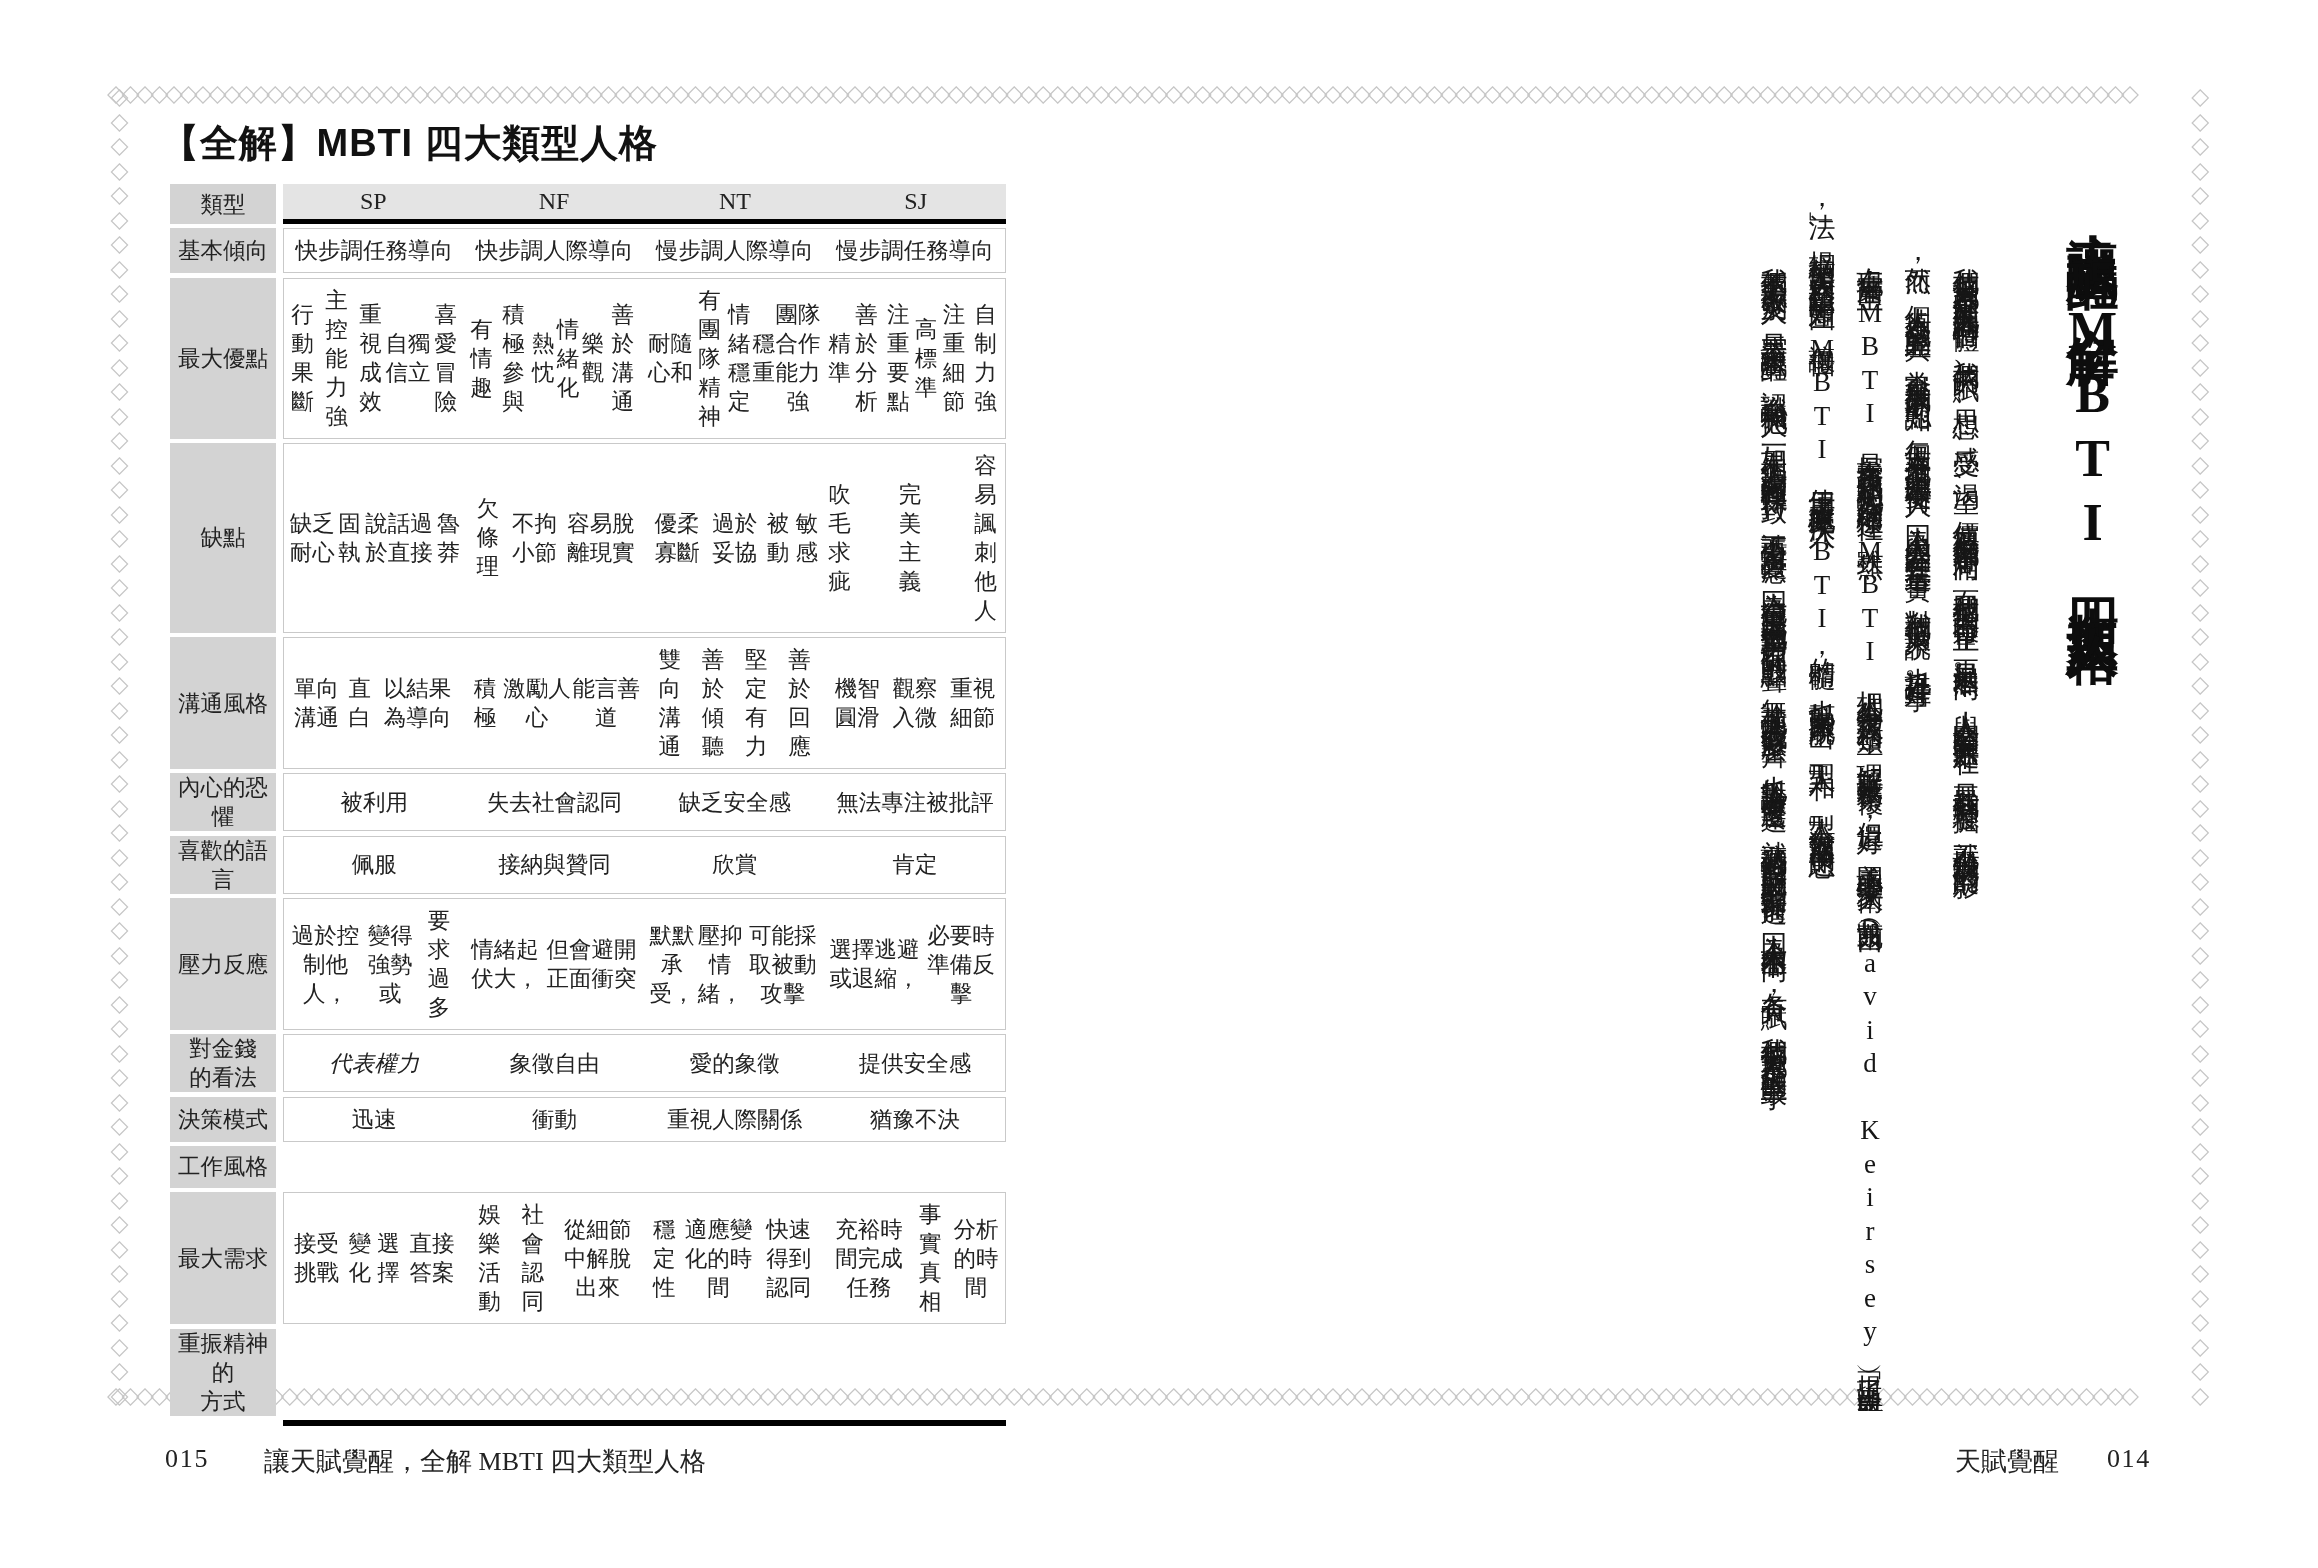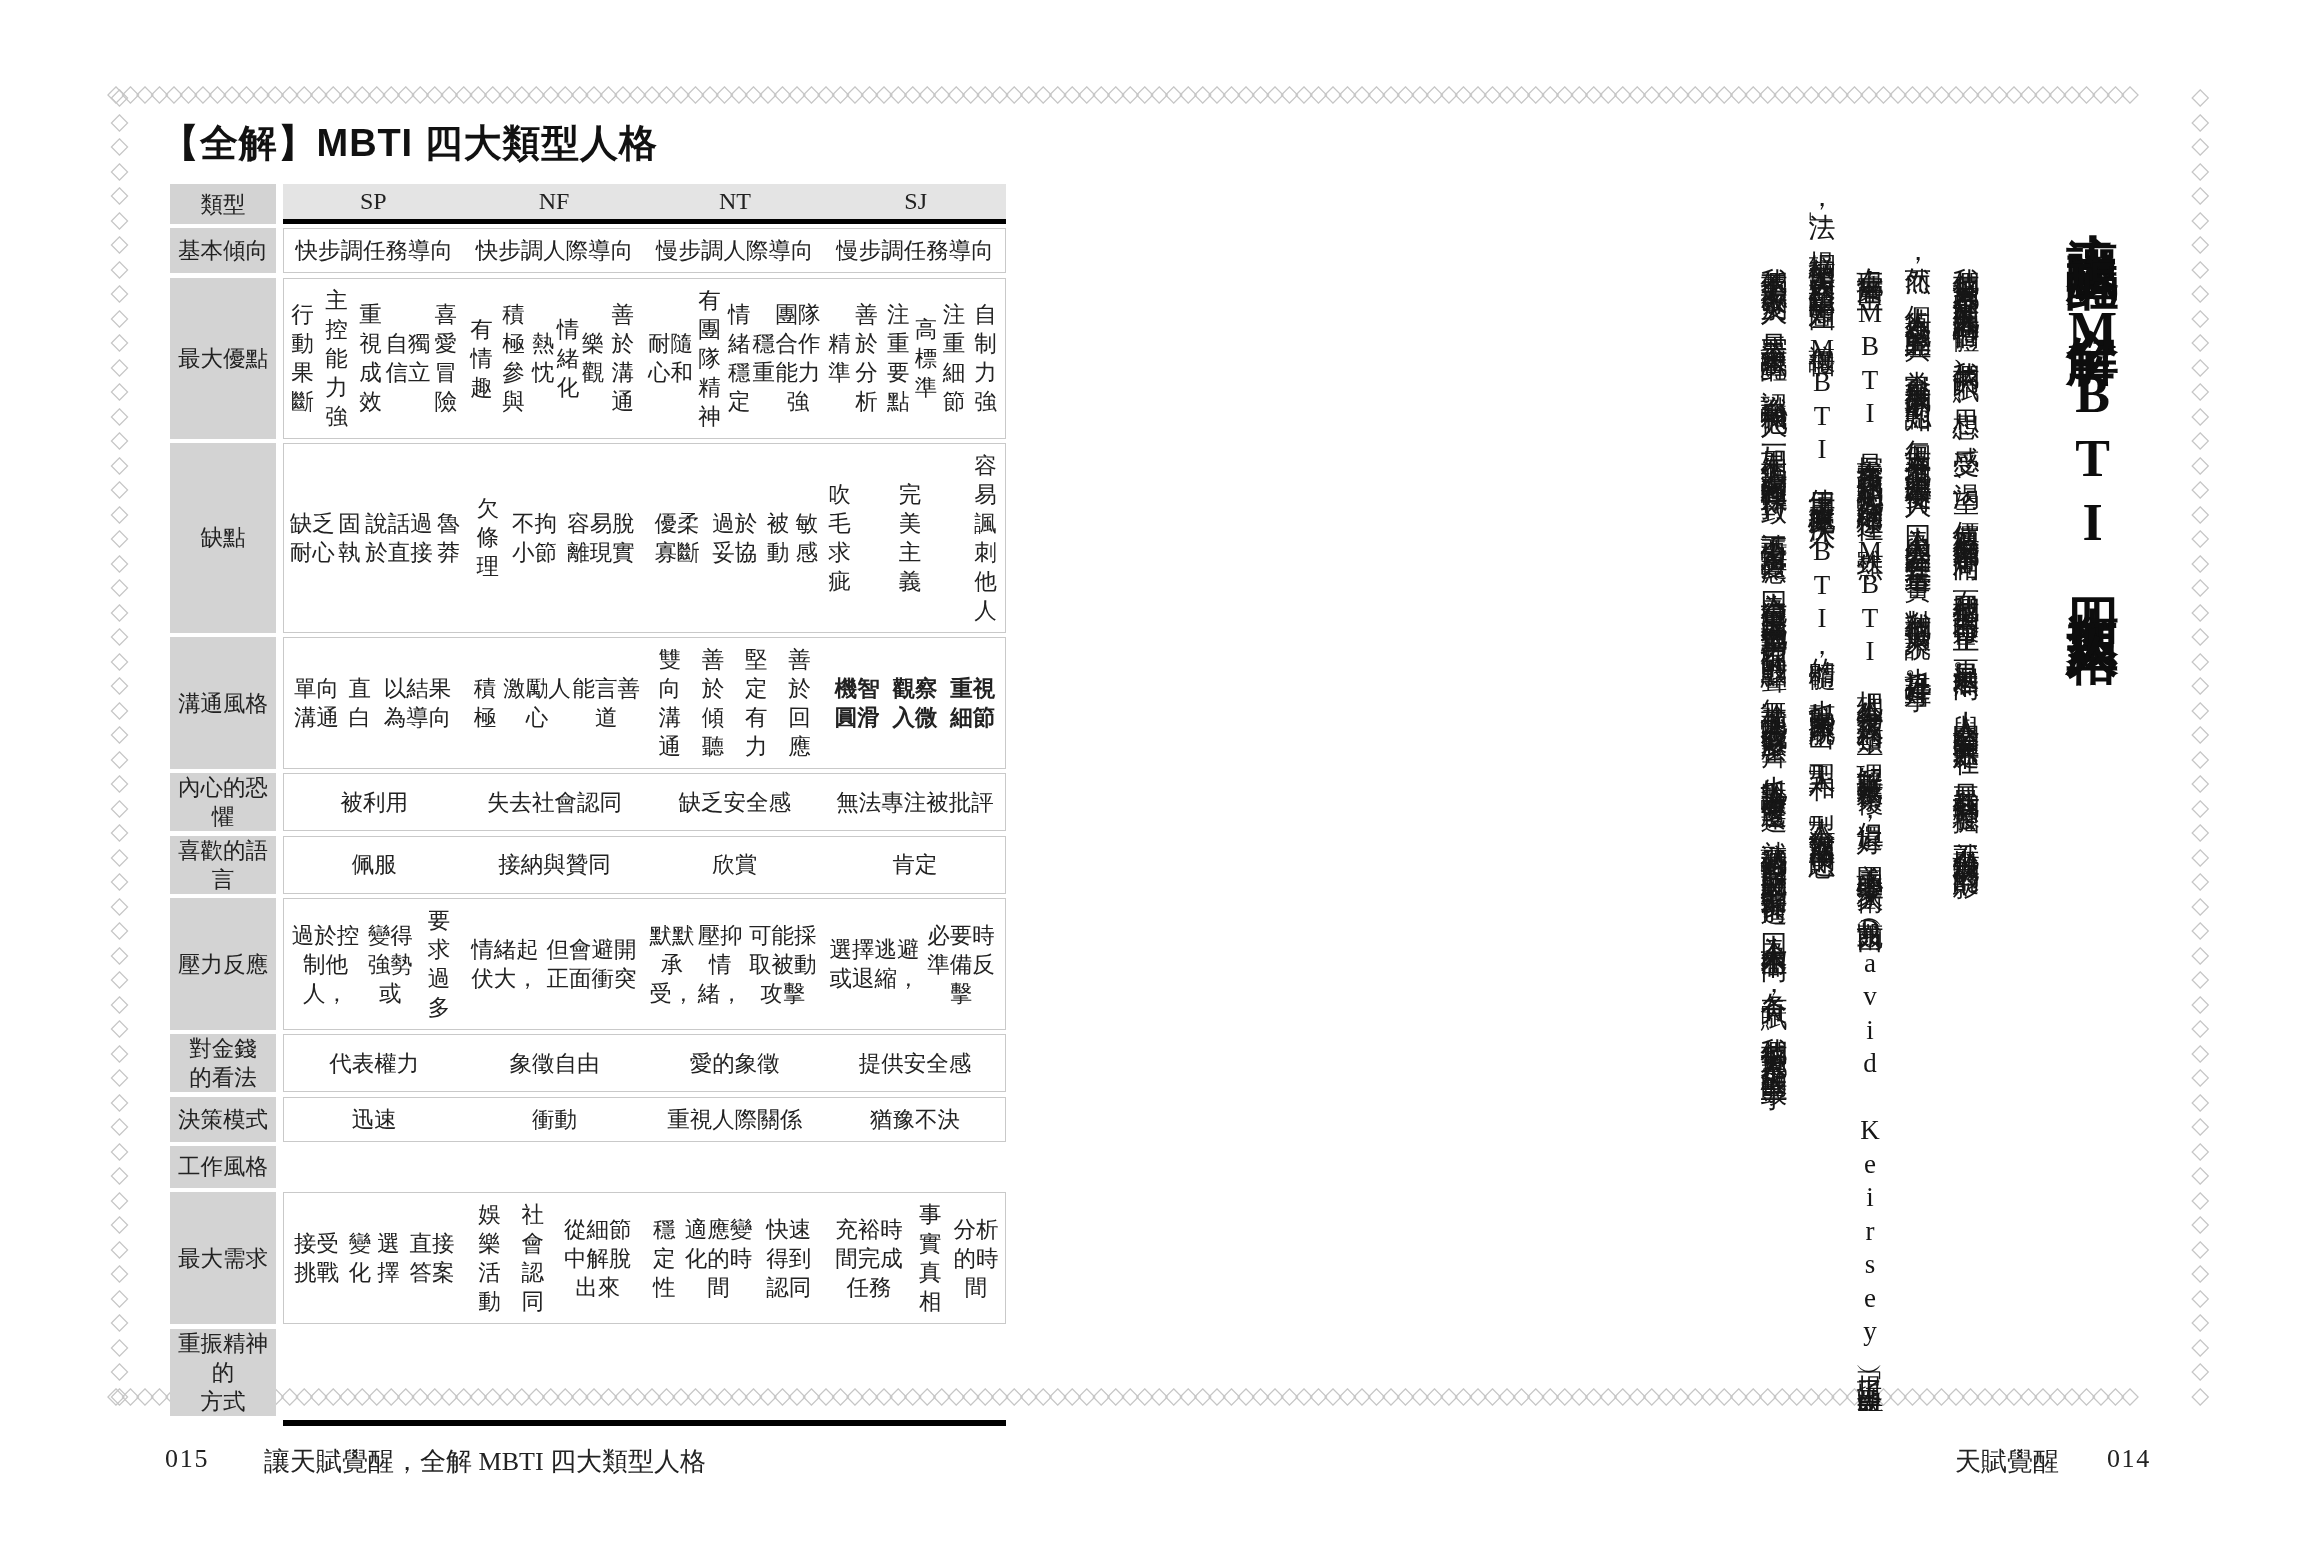--- a/index.html
+++ b/index.html
@@ -192,21 +192,21 @@
             <div>積極</div>
             <div>激勵人心</div>
             <div>能言善道</div>
           </div>
           <div class="tcell" style="flex: 1 1 0%;">
             <div>雙向溝通</div>
             <div>善於傾聽</div>
             <div>堅定有力</div>
             <div>善於回應</div>
           </div>
-          <div class="tcell" style="flex: 1 1 0%; font-weight: bold;">
+          <div class="tcell" style="flex: 1 1 0%;">
             <div>機智圓滑</div>
             <div>觀察入微</div>
             <div>重視細節</div>
           </div>
         </div>
       </div>
       <div class="trow">
         <div class="tlabel">
           <div>內心的恐懼</div>
         </div>
@@ -269,21 +269,21 @@
             <div>必要時準備反擊</div>
           </div>
         </div>
       </div>
       <div class="trow">
         <div class="tlabel">
           <div>對金錢</div>
           <div>的看法</div>
         </div>
         <div class="tbody">
-          <div class="tcell" style="flex: 1 1 0%;">
+          <div class="tcell" style="flex: 1 1 0%; font-style: italic;">
             <div>代表權力</div>
           </div>
           <div class="tcell" style="flex: 1 1 0%;">
             <div>象徵自由</div>
           </div>
           <div class="tcell" style="flex: 1 1 0%;">
             <div>愛的象徵</div>
           </div>
           <div class="tcell" style="flex: 1 1 0%;">
             <div>提供安全感</div>

